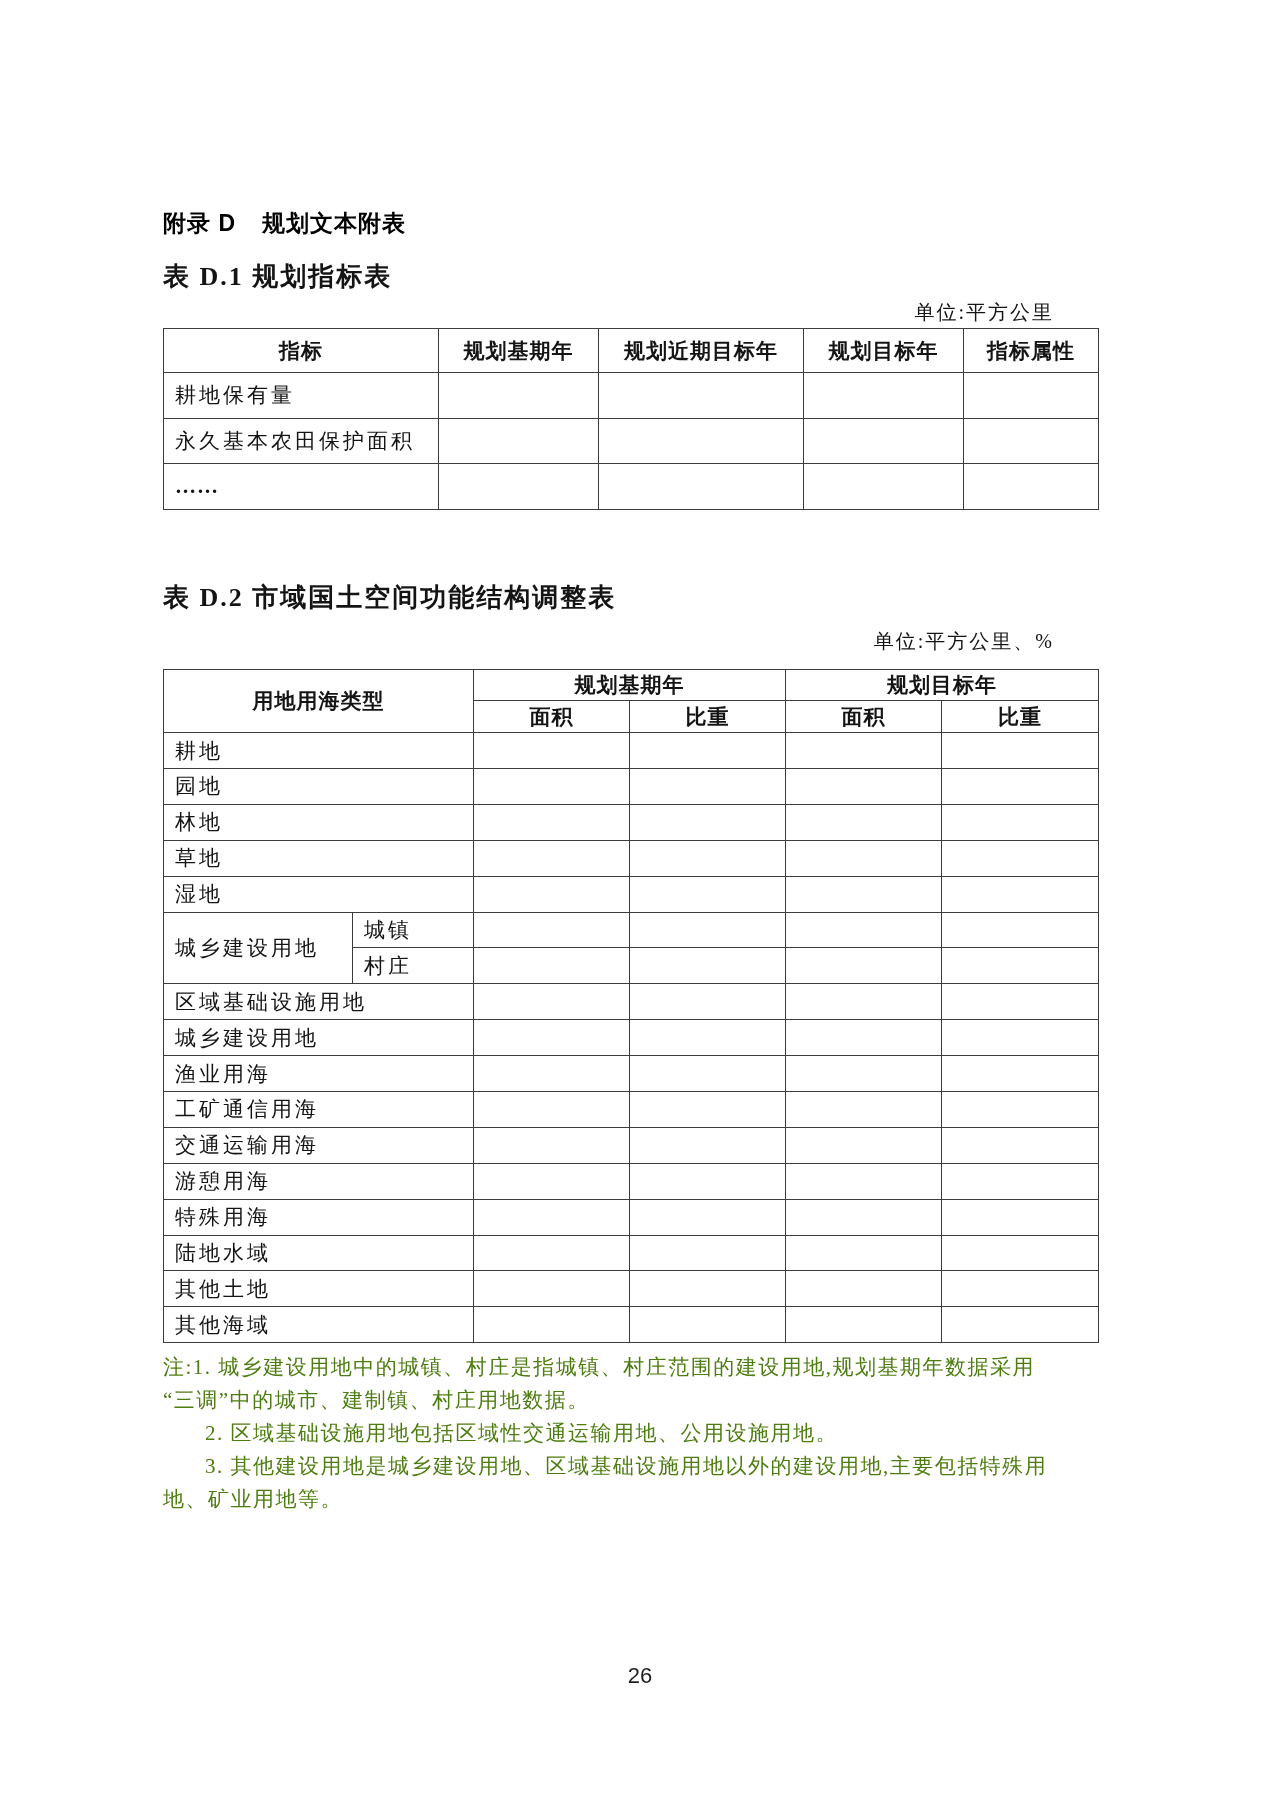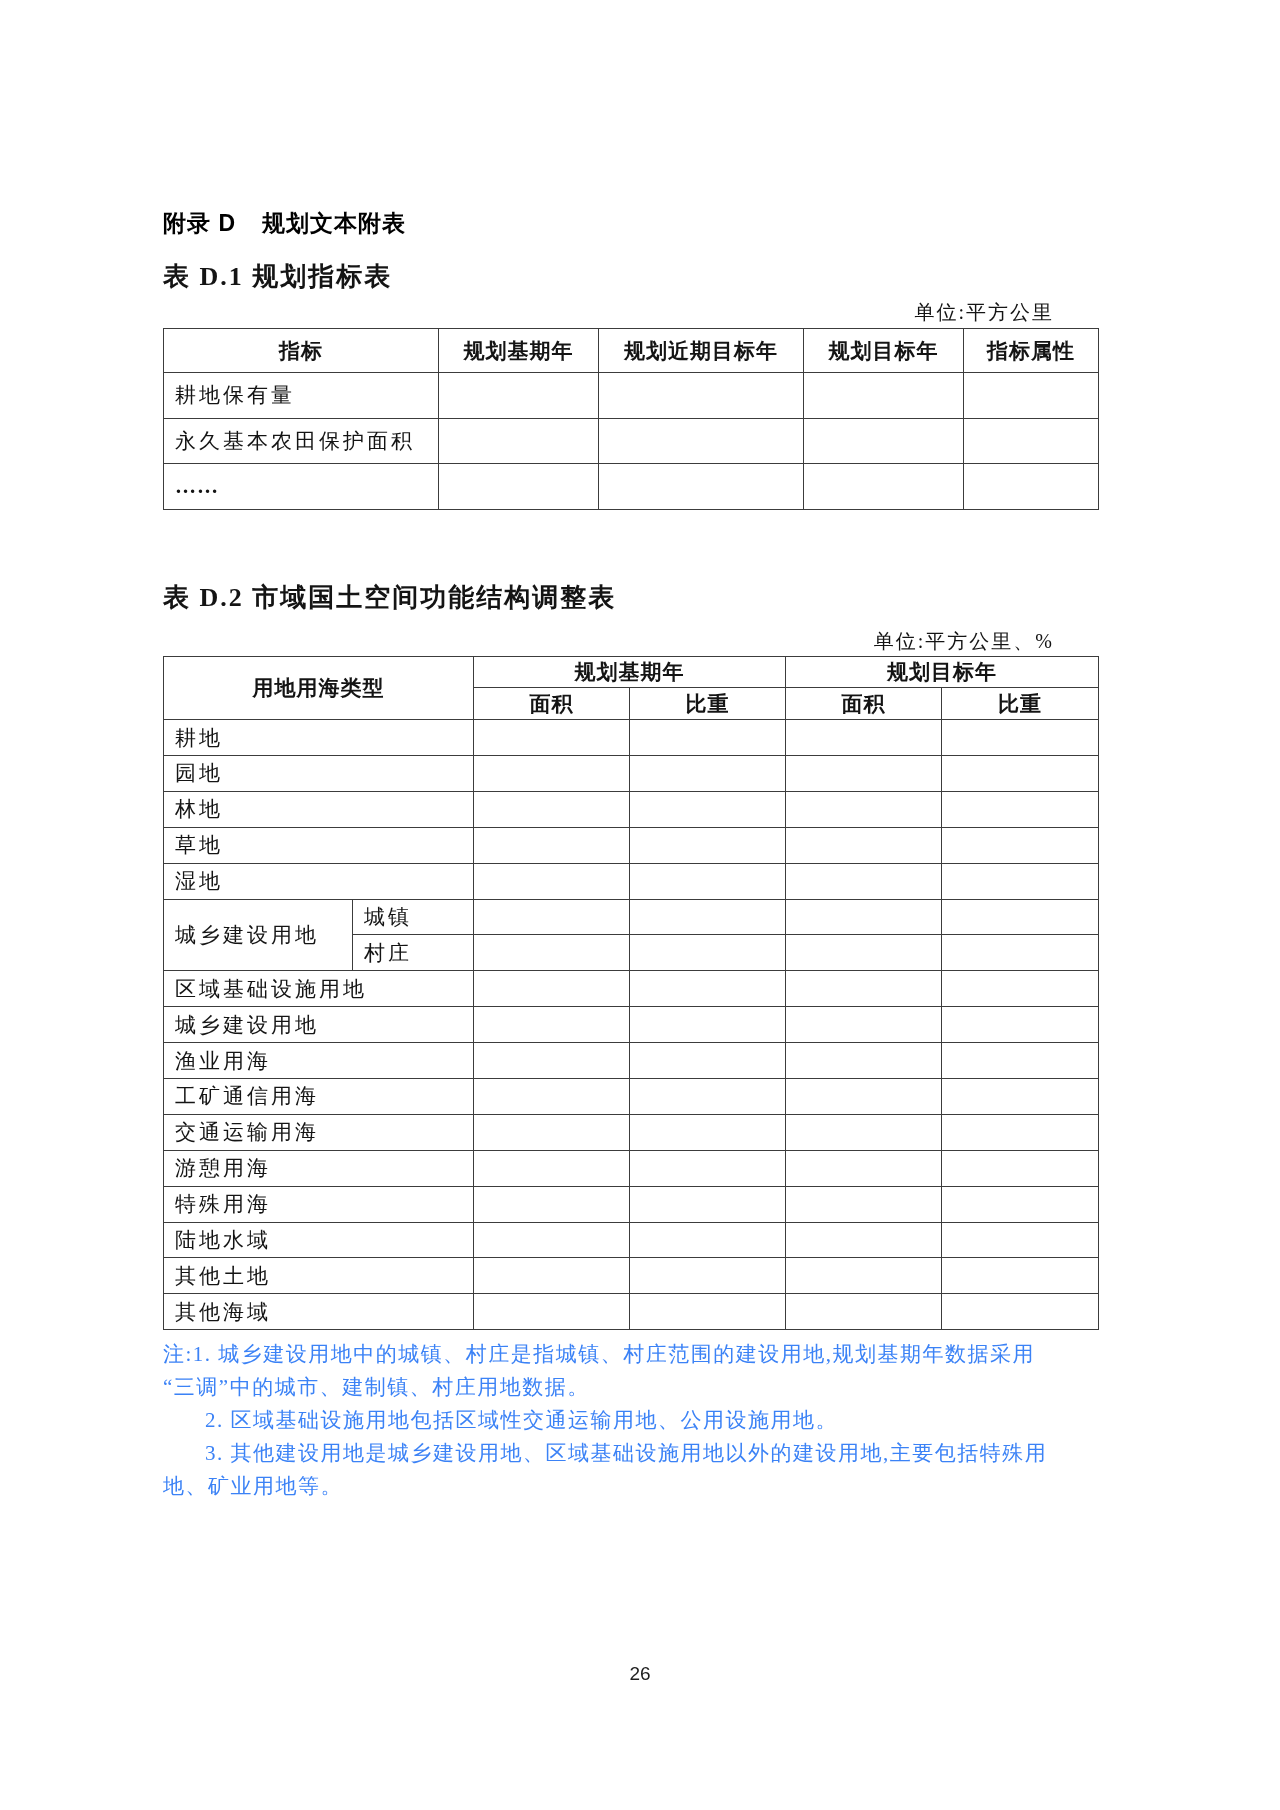--- a/index.html
+++ b/index.html
@@ -44,21 +44,21 @@
     padding-right: 44px;
   }
   .unit-d1 { margin-top: 6px; }
   .unit-d2 { margin-top: 14px; }
   table {
     border-collapse: collapse;
     width: 935px;
     table-layout: fixed;
   }
   .tbl-d1 { margin-top: 3px; }
-  .tbl-d2 { margin-top: 2px; }
+  .tbl-d2 { margin-top: 15px; }
   td, th {
     border: 1px solid #3c3c3c;
     padding: 0 6px;
     font-size: 21px;
     overflow: hidden;
     white-space: nowrap;
   }
   th { font-weight: 700; text-align: center; letter-spacing: 1px; }
   .label-cell {
     text-align: left;
@@ -70,31 +70,31 @@
   .d1-row { height: 45.7px; }
   .d2-header-row1 { height: 31px; }
   .d2-header-row2 { height: 32px; }
   .d2-row { height: 35.9px; }
   .dots-cell { letter-spacing: 1px; font-weight: 700; }
   .notes {
     margin-top: 8px;
     font-size: 21px;
     letter-spacing: 1.5px;
     line-height: 33px;
-    color: #3b82f6;
+    color: #4d7c0f;
   }
   .note-line { white-space: nowrap; }
   .note-indent { padding-left: 42px; }
   .page-num {
     position: absolute;
     left: 0; top: 1663px;
     width: 1280px;
     text-align: center;
     font-family: "Liberation Sans", "DejaVu Sans", sans-serif;
-    font-size: 19px;
+    font-size: 22px;
     color: #1f1f1f;
   }
 </style>
 </head>
 <body>
 
 <div class="content">
 
   <div class="doc-title">
     <span>附录 D</span><span class="title-main">规划文本附表</span>

